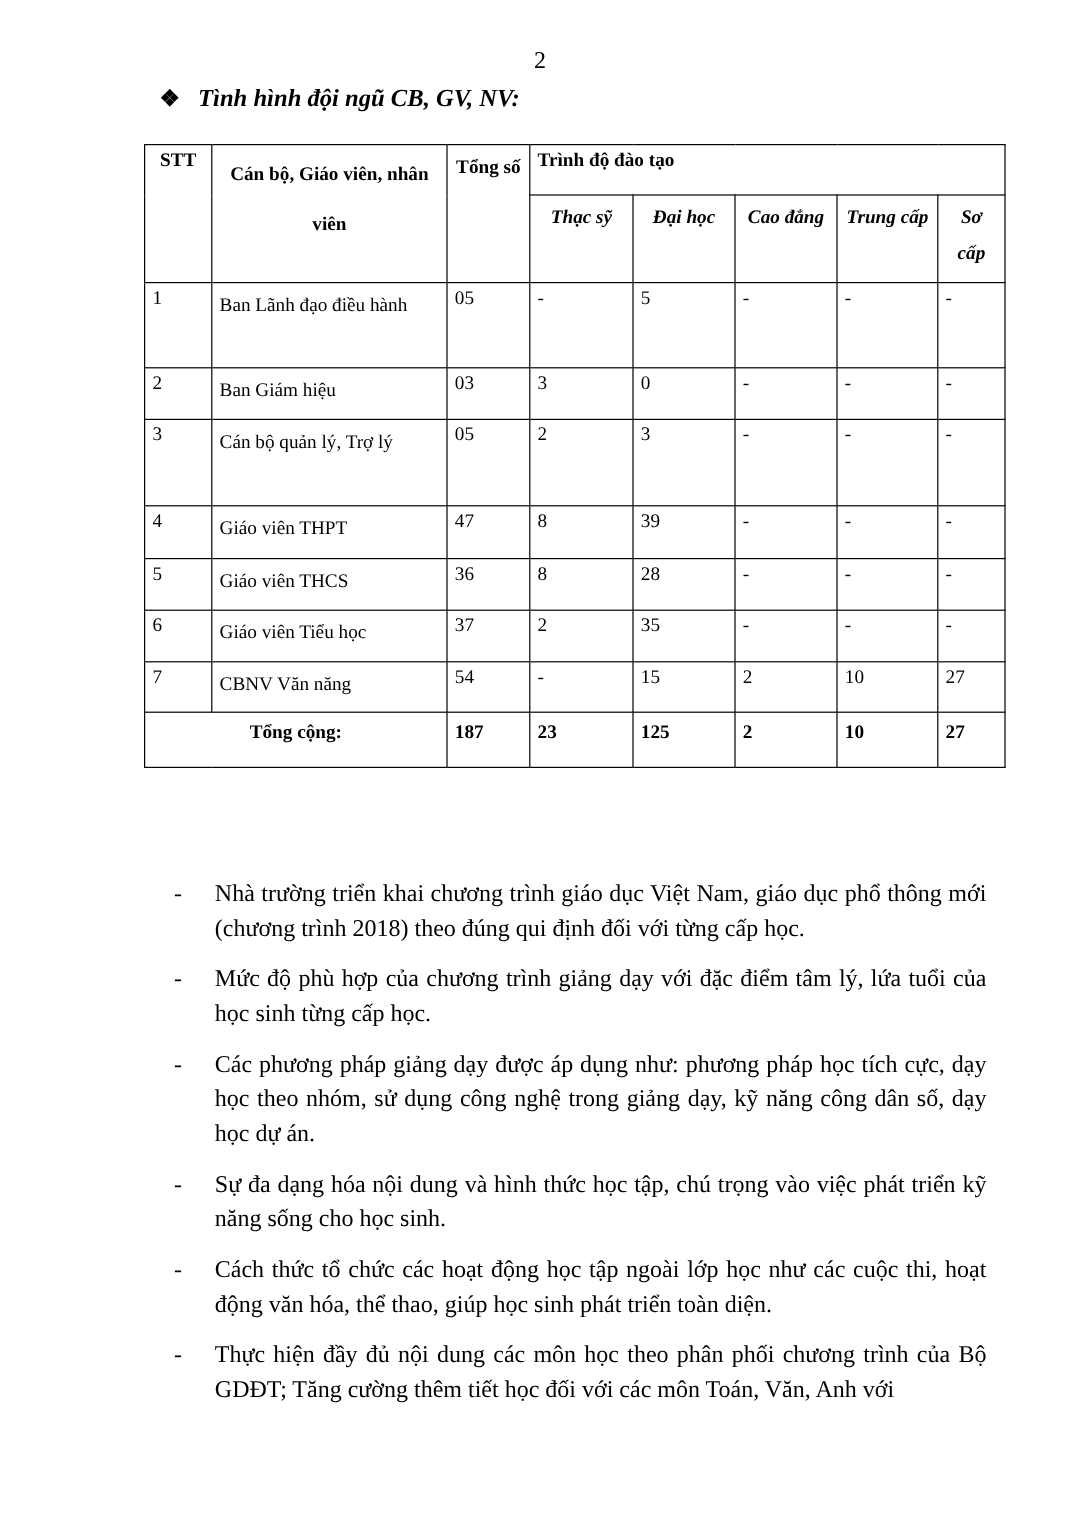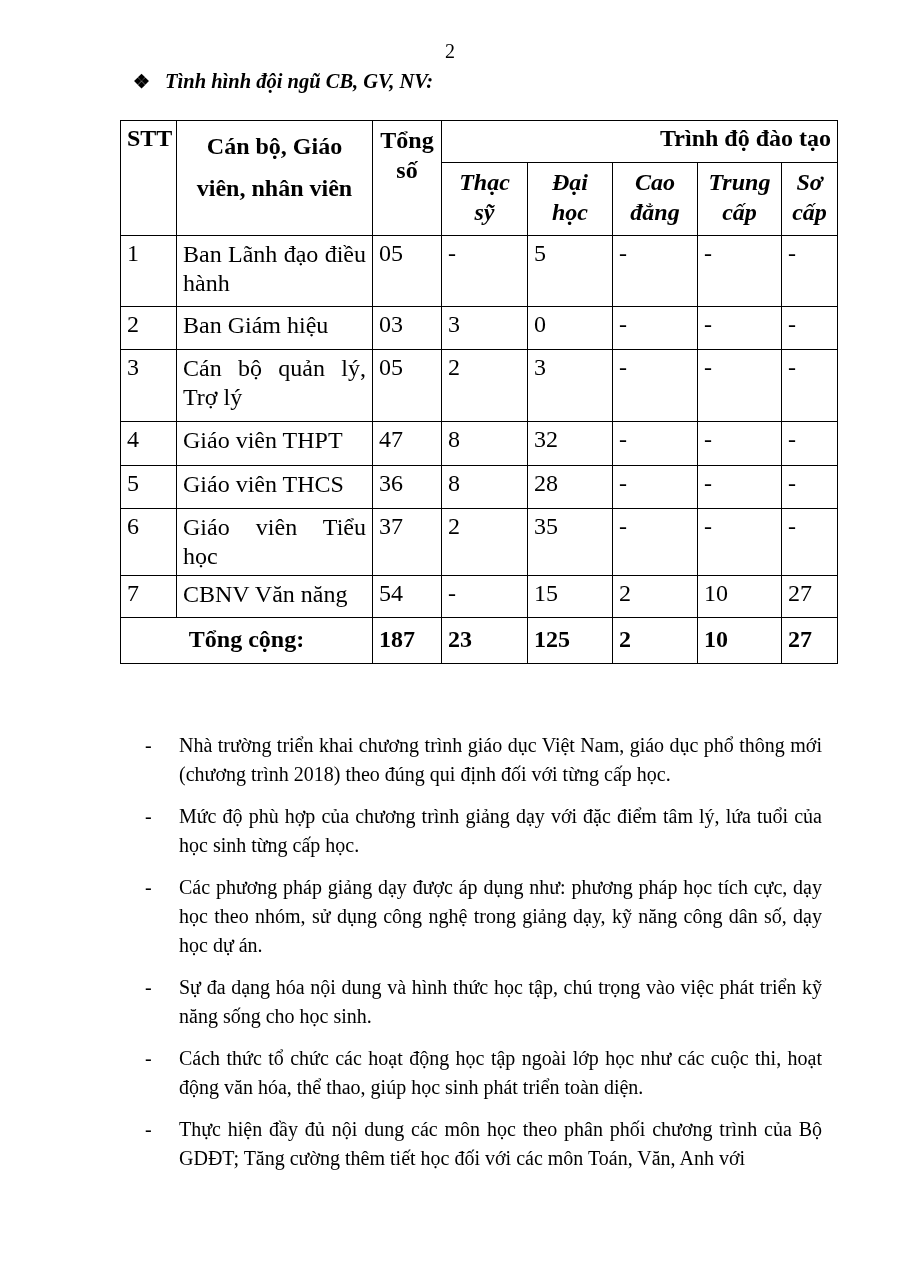--- a/index.html
+++ b/index.html
@@ -36,34 +36,34 @@
     margin-right: 15px;
   }
 
   
   table.staff-table {
     position: absolute;
     top: 120px; left: 120px;
     width: 717px;
     border-collapse: collapse;
     table-layout: fixed;
-    font-size: 24px;
+    font-size: 16px;
   }
   table.staff-table, table.staff-table th, table.staff-table td {
     border: 1.6px solid #000000;
   }
   table.staff-table th, table.staff-table td {
     padding: 4px 6px;
     vertical-align: top;
     overflow: hidden;
   }
   th.h-stt   { text-align: center; vertical-align: top; padding-top: 6px; }
   th.h-name  { text-align: center; vertical-align: middle; line-height: 42px; font-weight: bold; padding: 2px 4px; margin-top: 44px; }
   th.h-total { text-align: center; vertical-align: top; line-height: 30px; padding-top: 5px; }
-  th.h-qual  { text-align: right; vertical-align: middle; }
+  th.h-qual  { text-align: left; vertical-align: middle; }
   th.h-sub   { text-align: center; vertical-align: middle; font-style: italic; line-height: 30px; padding: 2px 4px; }
 
   td.c-stt   { text-align: left; padding-left: 8px; padding-top: 7px; }
   td.c-name  { text-align: justify; padding-left: 9px; padding-right: 7px; padding-top: 7px; line-height: 29px; }
   td.c-num   { text-align: left; padding-top: 7px; }
 
   tr.r-h1 { height: 42px; }
   tr.r-h2 { height: 73px; }
   tr.r-1 { height: 71px; }
   tr.r-2 { height: 43px; }
@@ -165,21 +165,21 @@
         <td class="c-num">3</td>
         <td class="c-num">-</td>
         <td class="c-num">-</td>
         <td class="c-num">-</td>
       </tr>
       <tr class="r-4">
         <td class="c-stt">4</td>
         <td class="c-name">Giáo viên THPT</td>
         <td class="c-num">47</td>
         <td class="c-num">8</td>
-        <td class="c-num">32</td>
+        <td class="c-num">39</td>
         <td class="c-num">-</td>
         <td class="c-num">-</td>
         <td class="c-num">-</td>
       </tr>
       <tr class="r-5">
         <td class="c-stt">5</td>
         <td class="c-name">Giáo viên THCS</td>
         <td class="c-num">36</td>
         <td class="c-num">8</td>
         <td class="c-num">28</td>

